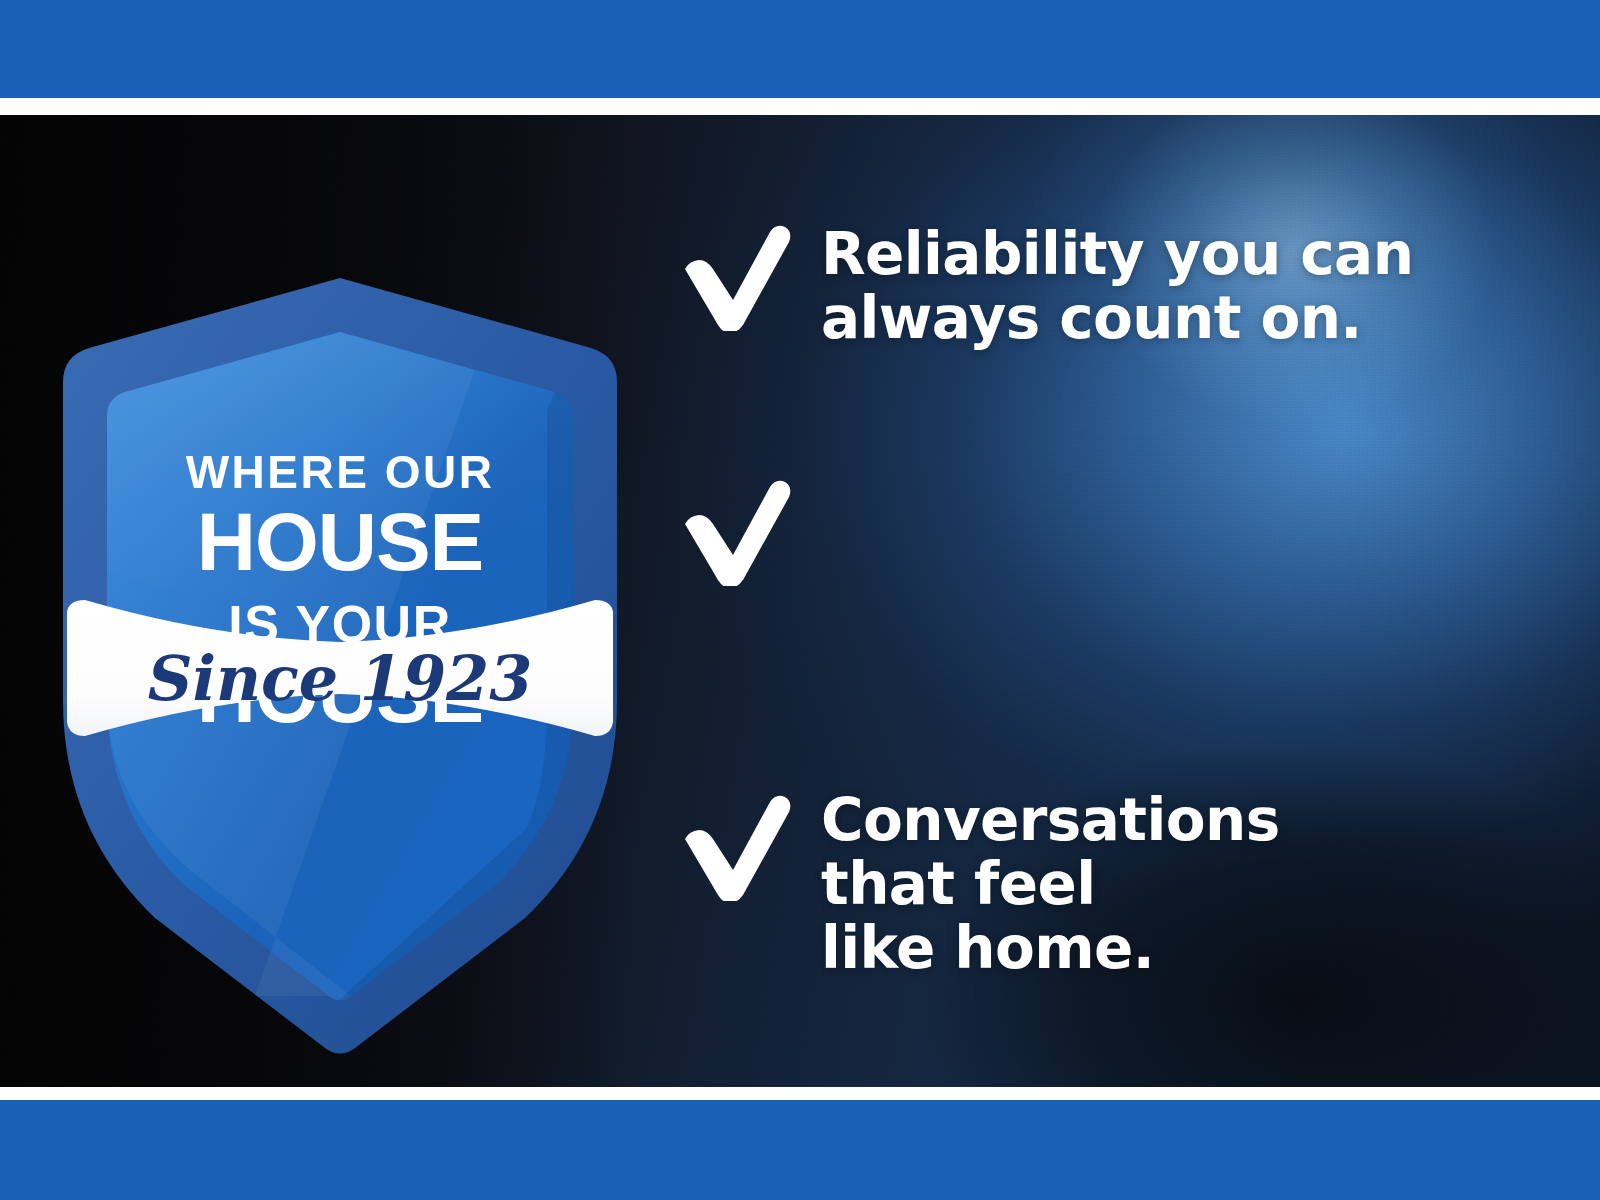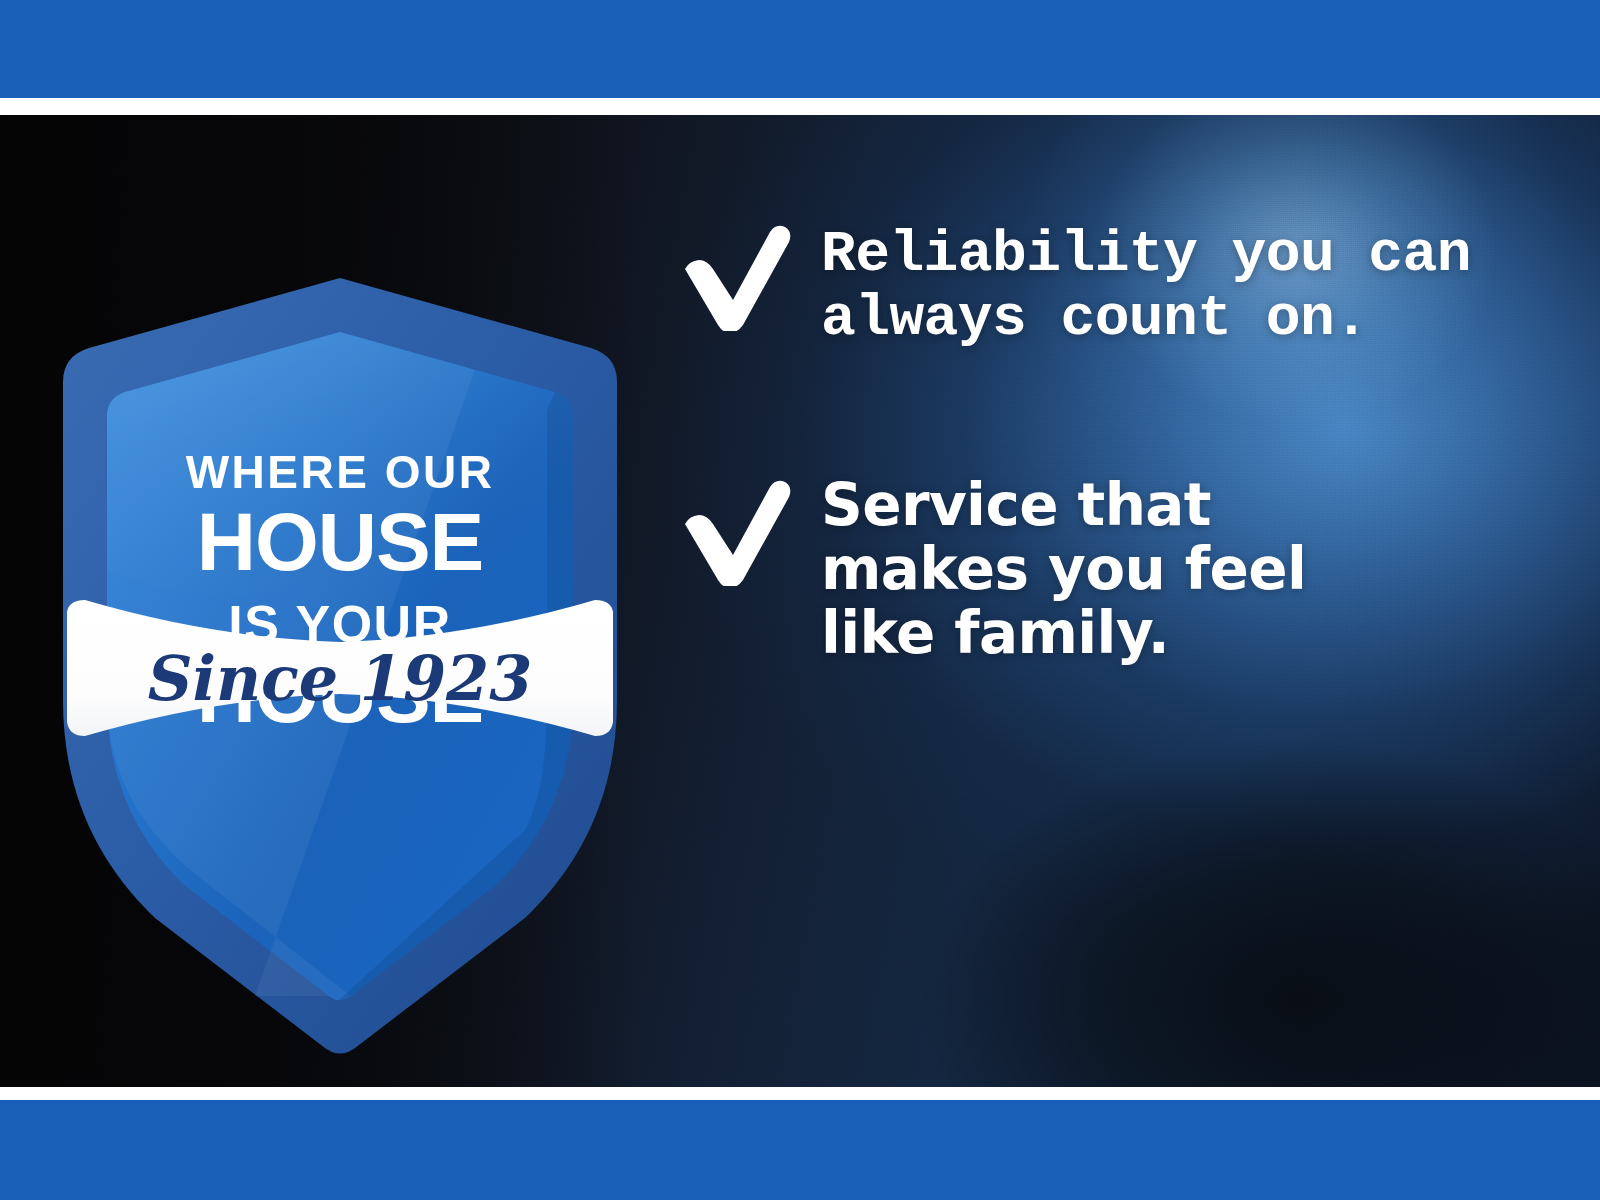--- a/index.html
+++ b/index.html
@@ -185,21 +185,21 @@
   .benefit-text {
     font-family: "DejaVu Sans", sans-serif;
     font-weight: 700;
     font-size: 58px;
     line-height: 1.1;
     color: #ffffff;
     letter-spacing: -0.6px;
     white-space: pre-line;
     text-shadow: 0 2px 10px rgba(0,0,0,0.30);
   }
-  .benefit-1 .benefit-text { padding-top: 8px; font-family: Liberation Mono, monospace; }
+  .benefit-1 .benefit-text { padding-top: 8px; }
   .benefit-2 .benefit-text { padding-top: 4px; }
   .benefit-3 .benefit-text { padding-top: 4px; }
 </style>
 </head>
 <body>
 
 <div id="canvas">
 
   <div class="band band-top"></div>
   <div class="band-gap gap-top"></div>
@@ -338,21 +338,38 @@
                      L 58 79
                      L 95 11
                      Q 101 2 110 6
                      Q 118 11 114 21
                      L 68 104
                      Q 62 112 55 112
                      Q 48 112 43 104
                      Z" fill="#ffffff"></path>
           </svg>
         </span>
-        <div class="benefit-text">Service that
-makes you feel
-like family.</div>
       </div>
 
+      <div class="benefit benefit-3">
+        <span class="check-wrap">
+          <svg viewBox="0 0 120 110" xmlns="http://www.w3.org/2000/svg">
+            <path d="M 10 48
+                     Q 14 40 24 39
+                     Q 32 39 38 48
+                     L 58 79
+                     L 95 11
+                     Q 101 2 110 6
+                     Q 118 11 114 21
+                     L 68 104
+                     Q 62 112 55 112
+                     Q 48 112 43 104
+                     Z" fill="#ffffff"></path>
+          </svg>
+        </span>
+        <div class="benefit-text">Conversations
+that feel
+like home.</div>
+      </div>
 
     </div>
   </div>
 </div>
 
 </body></html>

